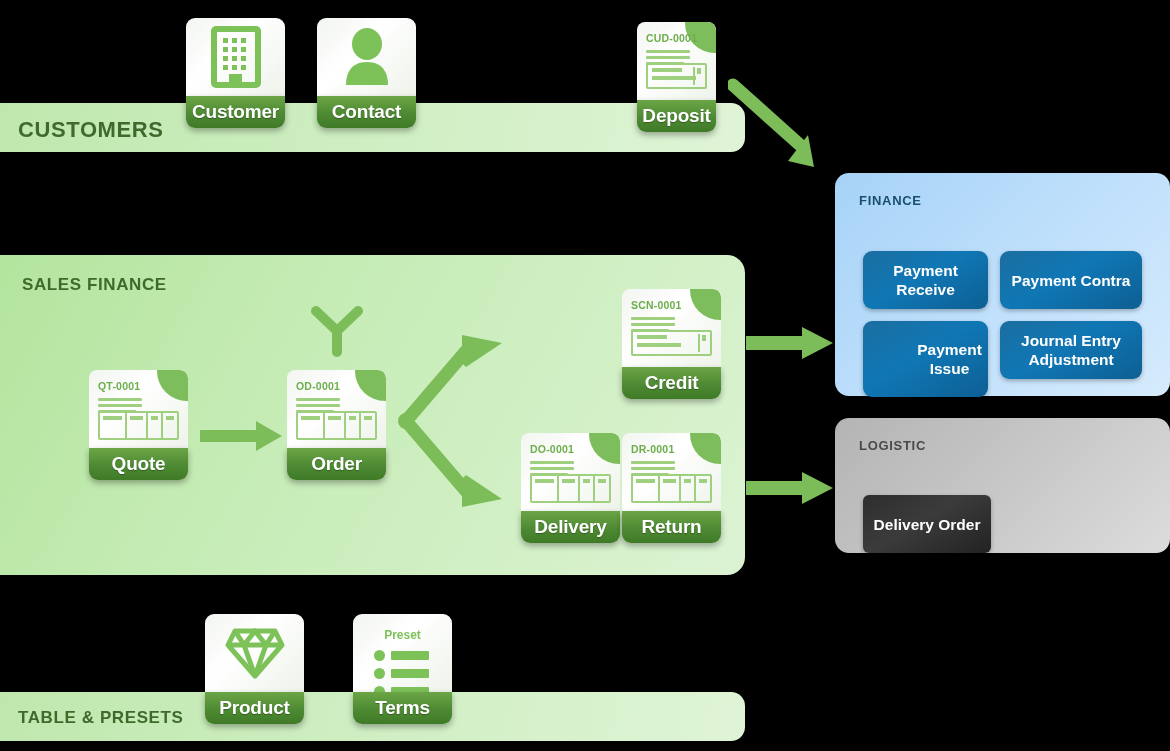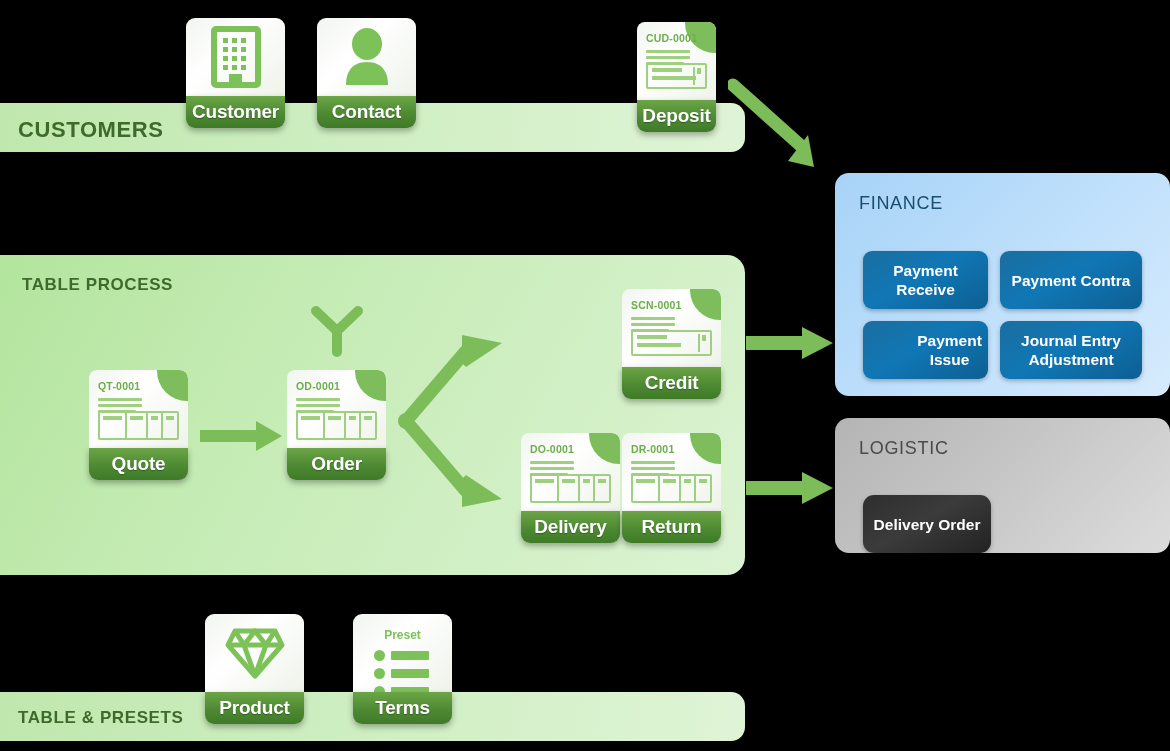--- a/index.html
+++ b/index.html
@@ -115,33 +115,33 @@
     border-radius:14px;
     background: linear-gradient(135deg, #a7d3f7 0%, #bcdefb 45%, #d6ebfd 100%);
     box-shadow: 0 3px 8px rgba(0,0,0,0.35);
   }
   #logistic-panel {
     position:absolute; left:835px; top:418px; width:335px; height:135px;
     border-radius:14px;
     background: linear-gradient(135deg, #b4b4b4 0%, #c5c5c5 45%, #dcdcdc 100%);
     box-shadow: 0 3px 8px rgba(0,0,0,0.35);
   }
-  .panel-title { position:absolute; left:24px; top:20px; font-size:18px; font-weight:normal; letter-spacing:0.7px; }
+  .panel-title { position:absolute; left:24px; top:20px; font-size:13px; font-weight:bold; letter-spacing:0.7px; }
   #finance-panel .panel-title { color:#1a4e6e; }
   #logistic-panel .panel-title { color:#4a4a4a; }
 
   .fin-btn {
     position:absolute; border-radius:9px;
     background: linear-gradient(150deg, #1b6ea0 0%, #1077b5 45%, #0d5f93 100%);
     color:#fff; font-weight:bold; font-size:15.5px; line-height:19px;
     display:flex; align-items:center; justify-content:center; text-align:center;
     box-shadow: 0 2px 4px rgba(0,0,0,0.28);
   }
   .log-btn {
-    position:absolute; border-radius:11px;
+    position:absolute; border-radius:6px;
     background: linear-gradient(150deg, #2e2e2e 0%, #3b3b3b 45%, #222 100%);
     color:#fff; font-weight:bold; font-size:15.5px; line-height:19px;
     display:flex; align-items:center; justify-content:center; 
     box-shadow: 0 2px 4px rgba(0,0,0,0.28);
   }
 
   .preset-word { position:absolute; top:14px; left:0; right:0; text-align:center;
                  color:#7dc259; font-weight:bold; font-size:12px; }
   .bullets { position:absolute; left:21px; top:36px; }
   .bullets .row { display:flex; align-items:center; margin-bottom:7px; }
@@ -211,21 +211,21 @@
     </div>
     <div class="label">Deposit</div>
   </div>
 
   <svg class="arrow-svg" style="left:728px; top:75px;" width="110" height="95" viewBox="0 0 110 95">
     <path d="M5 10 L72 70" stroke="#7dbd59" stroke-width="13" stroke-linecap="round"></path>
     <path d="M60 86 L86 92 L80 60 Z" fill="#7dbd59"></path>
   </svg>
 
   <div id="sales-panel"></div>
-  <div class="band-title" style="left:22px; top:275px; font-size:17px;">TABLE PROCESS</div>
+  <div class="band-title" style="left:22px; top:275px; font-size:17px;">SALES FINANCE</div>
 
 
   <svg class="arrow-svg" style="left:310px; top:306px;" width="56" height="52" viewBox="0 0 56 52">
     <path d="M6 5 L27 25 L48 5" stroke="#7dbd59" stroke-width="10" fill="none" stroke-linecap="round" stroke-linejoin="round"></path>
     <path d="M27 24 L27 46" stroke="#7dbd59" stroke-width="10" fill="none" stroke-linecap="round"></path>
   </svg>
 
   <div class="card doc" style="left:89px; top:370px;">
     <div class="body">
       <div class="fold"></div>
@@ -338,21 +338,21 @@
   </svg>
 
   <svg class="arrow-svg" style="left:744px; top:471px;" width="92" height="34" viewBox="0 0 92 34">
     <path d="M2 10 L58 10 L58 1 L89 17 L58 33 L58 24 L2 24 Z" fill="#7dbd59"></path>
   </svg>
 
   <div id="finance-panel">
     <div class="panel-title">FINANCE</div>
     <div class="fin-btn" style="left:28px; top:78px; width:125px; height:58px;">Payment Receive</div>
     <div class="fin-btn" style="left:165px; top:78px; width:142px; height:58px;">Payment Contra</div>
-    <div class="fin-btn" style="left:28px; top:148px; width:125px; height:58px;padding-left:48px;">Payment Issue</div>
+    <div class="fin-btn" style="left:28px; top:148px; width:125px; height:76px;padding-left:48px;">Payment Issue</div>
     <div class="fin-btn" style="left:165px; top:148px; width:142px; height:58px;">Journal Entry Adjustment</div>
   </div>
 
   <div id="logistic-panel">
     <div class="panel-title">LOGISTIC</div>
     <div class="log-btn" style="left:28px; top:77px; width:128px; height:58px;">Delivery Order</div>
   </div>
 
   <div class="band" style="left:-18px; top:692px; width:763px; height:49px;"></div>
   <div class="band-title" style="left:18px; top:708px; font-size:17px;">TABLE &amp; PRESETS</div>

